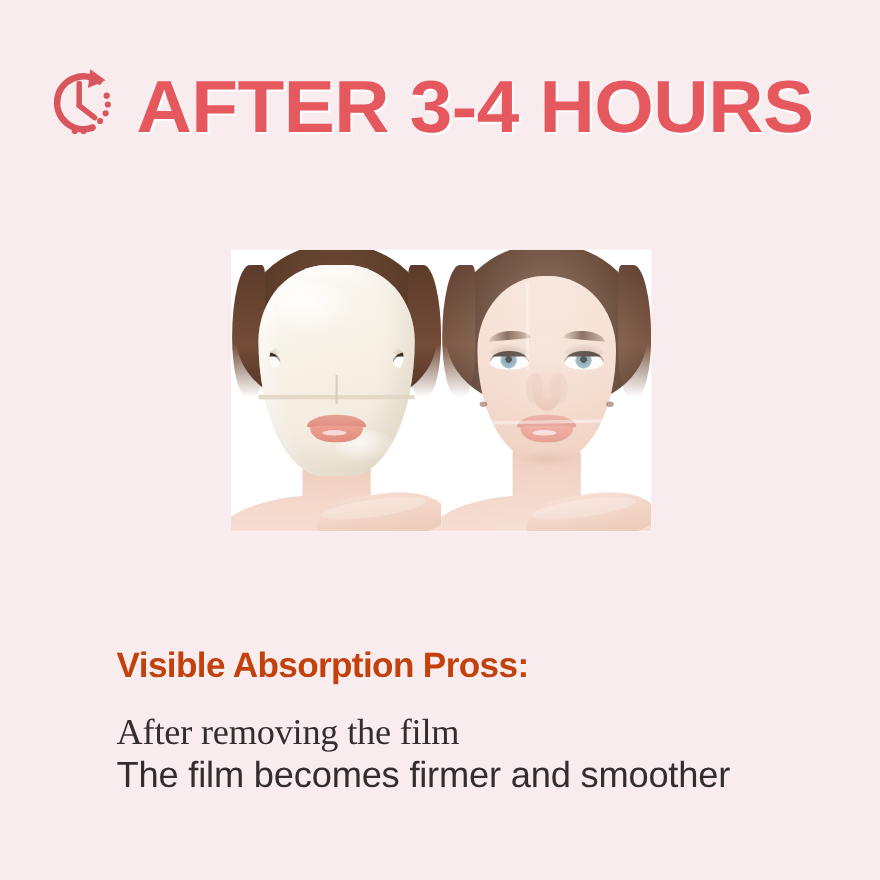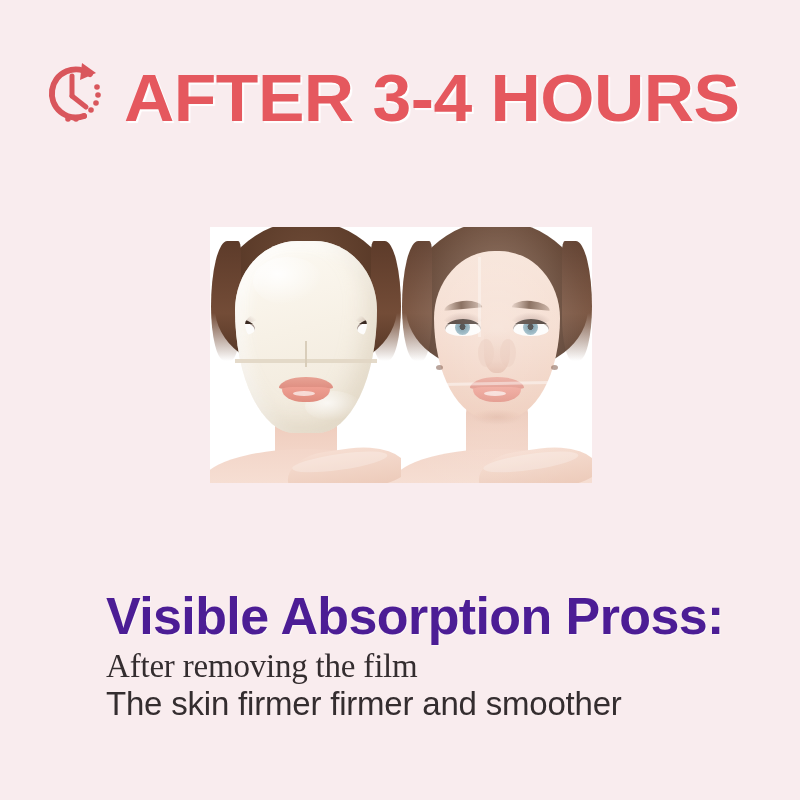--- a/index.html
+++ b/index.html
@@ -308,23 +308,23 @@
     left: 96px; top: 30px;
     width: 3px; height: 80px;
     background: rgba(255,255,255,0.35);
   }
 
   
   .headline {
     position: absolute;
     left: 106px;
     top: 586px;
-    font-size: 52px;
+    font-size: 32px;
     font-weight: bold;
-    color: #4c1d95;
+    color: #c2410c;
     letter-spacing: -0.6px;
     white-space: nowrap;
     text-shadow: 1px 1px 0 rgba(255,255,255,0.55);
   }
   .sub-line {
     position: absolute;
     left: 106px;
     font-size: 33px;
     font-weight: normal;
     color: #342d2f;
@@ -471,13 +471,13 @@
       <div class="glow-band2"></div>
     </div>
   </div>
 
 </div>
 
 <div class="headline">Visible Absorption Pross:</div>
 
 <div class="sub-line sub-1">After removing the film</div>
 
-<div class="sub-line sub-2">The skin firmer firmer and smoother</div>
+<div class="sub-line sub-2">The film becomes firmer and smoother</div>
 
 </body></html>

